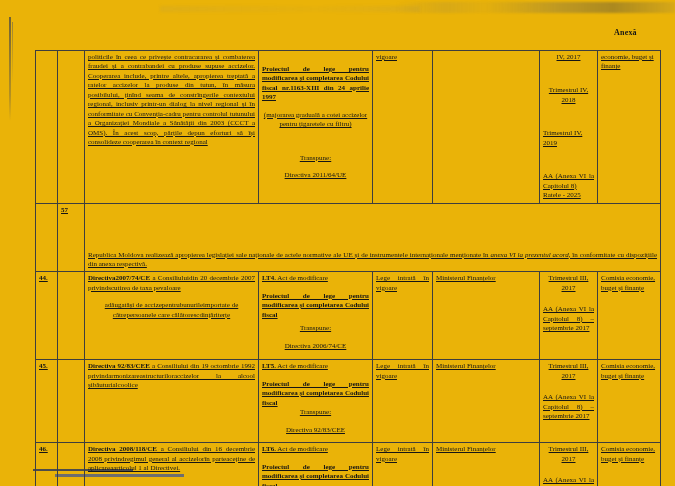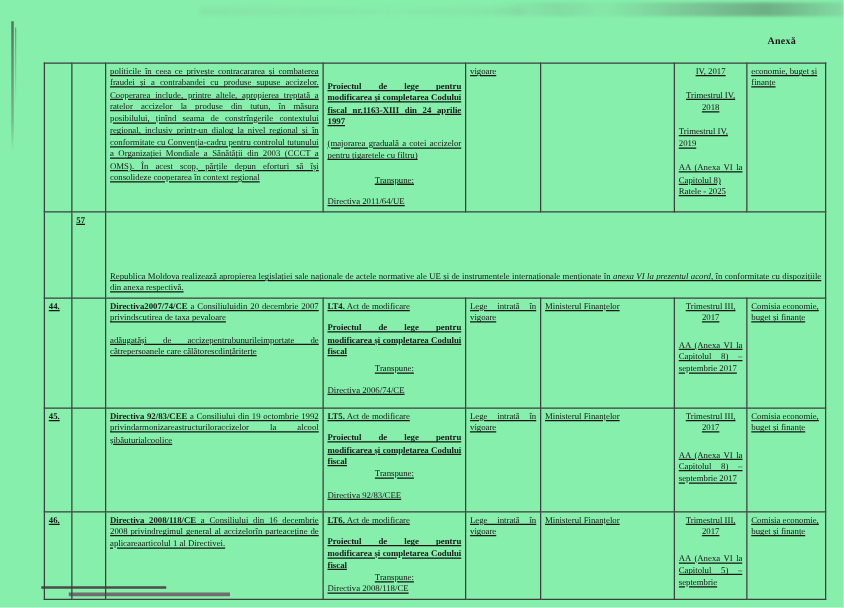--- a/index.html
+++ b/index.html
@@ -2,21 +2,21 @@
 <html><head>
 <meta charset="utf-8">
 <style>
   html,body{margin:0;padding:0;}
   body{
     width:675px;height:486px;overflow:hidden;position:relative;
     background:#fdfdfc;
     font-family:"Liberation Serif", serif;
     color:#161616;
   }
-  .page{position:absolute;inset:0;background:#86efac;}
+  .page{position:absolute;inset:0;background:#eab308;}
 
   
   .scan-top-band{
     position:absolute;left:395px;top:2px;width:280px;height:11px;
     background:linear-gradient(90deg,
       rgba(110,110,110,0) 0%,
       rgba(110,110,110,.14) 18%,
       rgba(110,110,110,.05) 32%,
       rgba(95,95,95,.30) 58%,
       rgba(70,70,70,.38) 78%,
@@ -57,22 +57,22 @@
   tr.tr-57{height:29px;}
   tr.tr-d0{height:88px;}
   tr.tr-d1{height:83px;}
   tr.tr-d2{height:70px;}
 
   .num{font-weight:bold;}
   .justify{text-align:justify;}
   .c{text-align:center;}
   .l{text-align:left;}
   .mt4{margin-top:4px;}
-  .mt8{margin-top:8px;}
-  .mt10{margin-top:10px;}
+  .mt8{margin-top:8px;text-align:center;}
+  .mt10{margin-top:24px;}
   .mt12{margin-top:12px;}
   .bold{font-weight:bold;}
   .law-title{font-weight:bold;text-align:justify;}
   .transpose{text-align:center;}
   .transpose-u{text-align:center;text-decoration:underline;}
   .r57-text{padding-top:1px;margin-top:44px;}
   .clip{max-height:62px;overflow:hidden;}
   .term-aa{text-align:justify;}
   i{font-style:italic;}
 </style>

